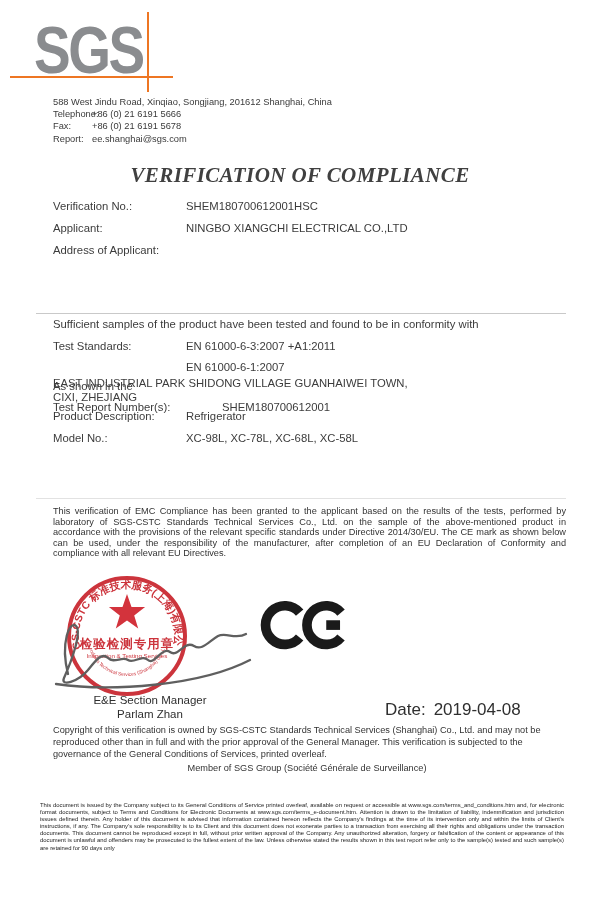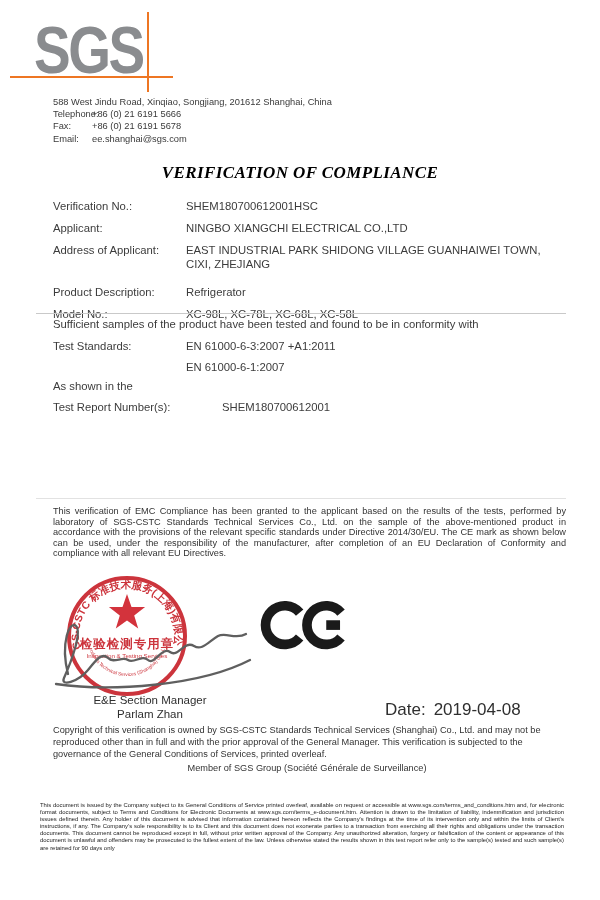--- a/index.html
+++ b/index.html
@@ -14,27 +14,27 @@
   .logo-vline{position:absolute;left:147px;top:12px;width:2px;height:80px;background:#ee7623;}
   .company-name{position:absolute;left:187px;top:30px;font-size:16.5px;font-weight:bold;
                 color:#b21b24;line-height:1.5;}
 
   .contact{position:absolute;left:53px;top:96px;font-size:9.3px;line-height:12.2px;color:#3a3a3a;}
   .contact-row{display:flex;}
   .contact-label{width:39px;flex:0 0 39px;}
 
   .doc-title{position:absolute;left:0;top:163px;width:600px;text-align:center;
              font-family:"Liberation Serif", serif;font-style:italic;font-weight:bold;
-             font-size:17px;color:#000000;letter-spacing:.4px;}
+             font-size:21px;color:#404040;letter-spacing:.4px;}
 
   .fields{position:absolute;left:53px;top:199px;width:513px;font-size:11.3px;line-height:14px;}
   .frow{display:flex;margin-bottom:8px;}
   .flabel{flex:0 0 133px;}
   .fvalue{flex:1;max-width:380px;}
-  .frow.addr{margin-bottom:14px;}
+  .frow.addr{margin-bottom:5px;flex-direction:column;}
 
   .divider1{position:absolute;left:36px;top:313px;width:530px;height:1px;background:#c9c9c9;}
   .sufficient{position:absolute;left:53px;top:318px;width:513px;font-size:11.3px;}
   .standards{position:absolute;left:53px;top:339px;width:513px;font-size:11.3px;line-height:14px;display:flex;}
   .standards .vals div{margin-bottom:7px;}
   .as-shown{position:absolute;left:53px;top:380px;font-size:11.3px;}
   .report{position:absolute;left:53px;top:401px;width:513px;font-size:11.3px;display:flex;gap:36px;}
 
   .divider2{position:absolute;left:36px;top:498px;width:530px;height:1px;background:#e2e2e2;}
   .statement{position:absolute;left:53px;top:506px;width:513px;font-size:9.2px;
@@ -71,21 +71,21 @@
     <div>588 West Jindu Road, Xinqiao, Songjiang, 201612 Shanghai, China</div>
     <div class="contact-row">
       <span class="contact-label">Telephone:</span>
       <span>+86 (0) 21 6191 5666</span>
     </div>
     <div class="contact-row">
       <span class="contact-label">Fax:</span>
       <span>+86 (0) 21 6191 5678</span>
     </div>
     <div class="contact-row">
-      <span class="contact-label">Email:</span>
+      <span class="contact-label">Report:</span>
       <span>ee.shanghai@sgs.com</span>
     </div>
   </div>
 
   <div class="doc-title">VERIFICATION OF COMPLIANCE</div>
 
   <div class="fields">
     <div class="frow">
       <span class="flabel">Verification No.:</span>
       <span class="fvalue">SHEM180700612001HSC</span>

